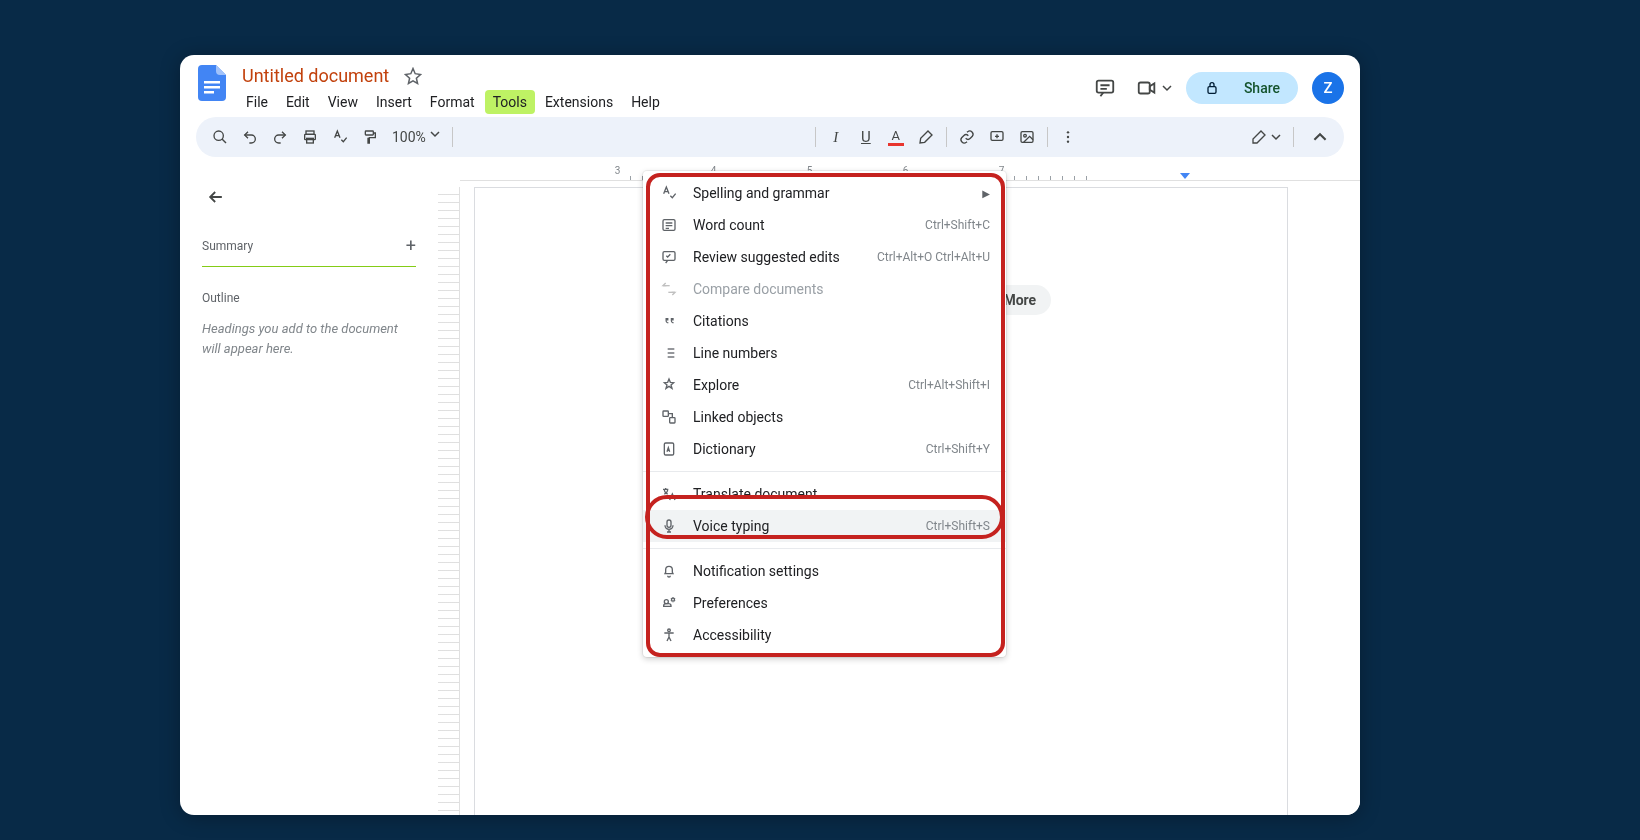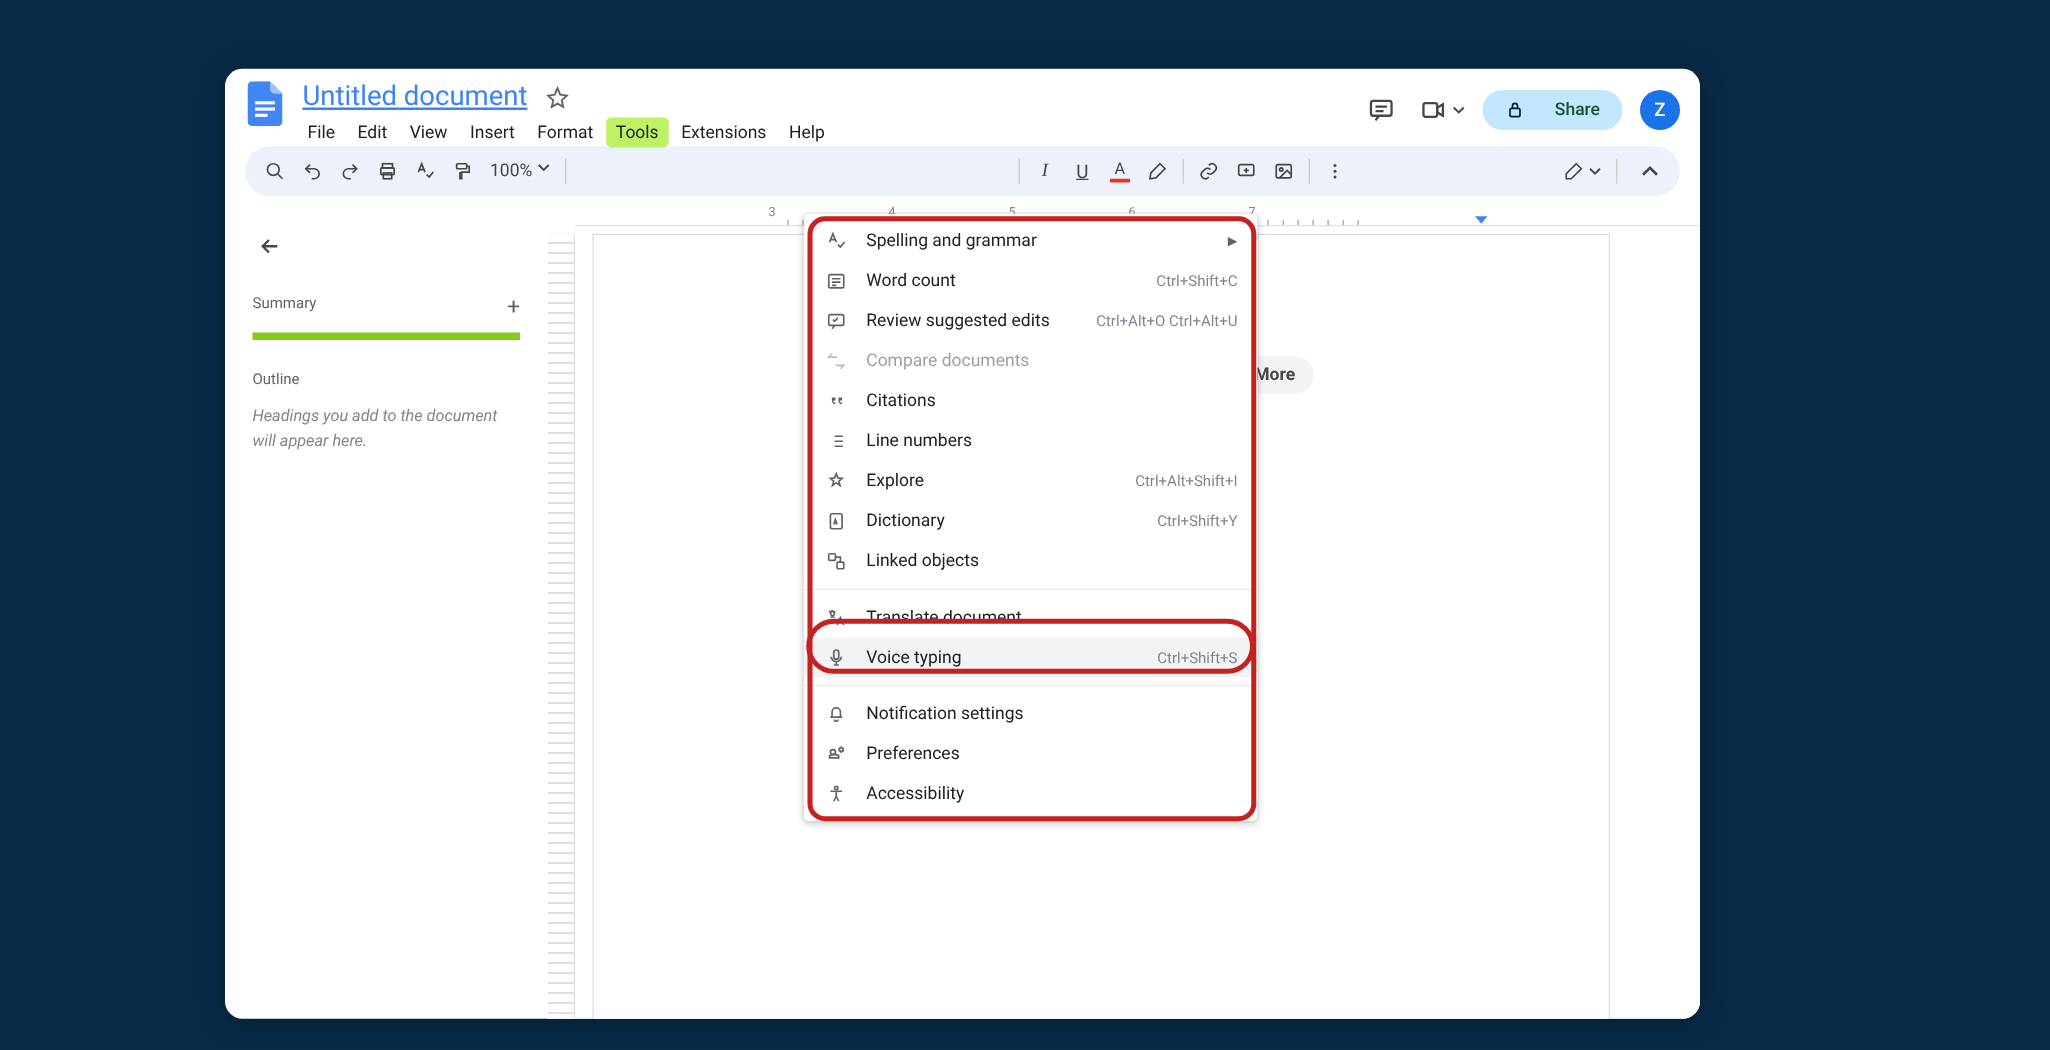--- a/index.html
+++ b/index.html
@@ -2,40 +2,40 @@
 <html><head>
 <meta charset="utf-8">
 <style>
 * { margin: 0; padding: 0; box-sizing: border-box; font-family: "Google Sans", Roboto, Arial, sans-serif; }
 body { background: #082a47; width: 1640px; height: 840px; overflow: hidden; position: relative; }
 .app-window { position: absolute; left: 180px; top: 55px; width: 1180px; height: 760px; background: #fff; border-radius: 14px; overflow: hidden; box-shadow: 0 2px 20px rgba(0,0,0,.3); }
 .titlebar { display: flex; align-items: flex-start; padding: 8px 16px 0 14px; height: 62px; }
 .app-logo { width: 36px; height: 36px; display:flex; align-items:center; justify-content:center; margin-top: 2px; }
 .title-area { flex: 1; margin-left: 8px; }
 .doc-title-row { display: flex; align-items: center; gap: 8px; }
-.doc-title { font-size: 22px; color: #3b82f6; padding: 2px 4px; text-decoration: underline; }
+.doc-title { font-size: 18px; color: #c2410c; padding: 2px 4px; }
 .star-btn { width: 24px; height: 24px; display:flex; align-items:center; justify-content:center; color:#5f6368; cursor:pointer; border-radius: 4px; }
 .menubar { display: flex; gap: 2px; margin-top: 2px; }
 .menubar-item { padding: 4px 8px; font-size: 14px; color: #202124; border-radius: 4px; cursor: pointer; }
 .menubar-item.active { background: #bef264; }
 .title-right { display: flex; align-items: center; gap: 14px; padding-top: 8px; }
 .icon-btn { width: 34px; height: 34px; display:flex; align-items:center; justify-content:center; color:#444746; cursor:pointer; border-radius: 50%; }
 .meet-btn { display:flex; align-items:center; gap:4px; color:#444746; cursor:pointer; }
 .share-btn { display:flex; align-items:center; gap:24px; background:#c2e7ff; color:#14532d; padding: 8px 18px; border-radius: 20px; font-size: 14px; font-weight: 500; cursor:pointer;text-align:center; }
 .avatar { width: 32px; height: 32px; border-radius: 50%; background:#1a73e8; color:#fff; display:flex; align-items:center; justify-content:center; font-size: 15px; font-weight:500; }
 .toolbar-wrap { padding: 0 16px 6px 16px; }
 .toolbar { height: 40px; background:#edf2fa; border-radius: 24px; display:flex; align-items:center; padding: 0 10px; gap: 2px; }
 .tb-btn { min-width: 28px; height: 28px; display:flex; align-items:center; justify-content:center; color:#444746; cursor:pointer; border-radius:4px; font-size:14px; }
 .tb-sep { width:1px; height:20px; background:#c7c7c7; margin:0 4px; }
 .tb-zoom { display:flex; align-items:flex-start; gap:4px; padding:0 6px; font-size:14px; color:#444746; cursor:pointer; }
 .tb-right { margin-left:auto; display:flex; align-items:center; gap:8px; }
 .content-area { display:flex; height: calc(100% - 108px); position: relative; }
 .outline-panel { width: 258px; padding: 20px 22px; border-right: none; }
 .back-btn { width:28px; height:28px; display:flex; align-items:center; justify-content:center; color:#444746; cursor:pointer; margin-bottom: 24px; }
-.summary-row { display:flex; justify-content:space-between; padding-bottom: 10px; border-bottom:6px solid #84cc16; margin-bottom: 24px; }
+.summary-row { display:flex; justify-content:space-between; align-items:center; padding-bottom: 10px; border-bottom:1px solid #84cc16; margin-bottom: 24px; }
 .summary-label { font-size: 12px; color:#5f6368; }
 .add-summary { color:#5f6368; font-size: 18px; cursor:pointer; }
 .outline-label { font-size: 12px; color:#5f6368; margin-bottom: 14px; }
 .outline-hint { font-size: 13px; color:#80868b; font-style: italic; line-height: 1.5; }
 .doc-area { flex:1; background:#fff; position:relative; overflow:hidden; }
 .v-ruler { position:absolute; left:0; top:24px; bottom:0; width:22px; background:#fff; border-right:1px solid #e0e0e0; }
 .v-ruler::before { content:""; position:absolute; left:0; right:0; top:0; bottom:0; background-image: repeating-linear-gradient(to bottom, transparent 0, transparent 7px, #c0c0c0 7px, #c0c0c0 8px); opacity:.5; }
 .h-ruler { position:absolute; top:0; left:22px; right:0; height:18px; background:#fff; border-bottom:1px solid #e0e0e0; font-size:10px; color:#80868b; }
 .h-ruler-inner { position:relative; height:100%; }
 .h-num { position:absolute; top:2px; transform:translateX(-50%); }
@@ -390,36 +390,36 @@
           <svg width="16" height="16" viewBox="0 0 24 24" fill="none" stroke="currentColor" stroke-width="2">
             <path d="M12 3l2 5 5 .5-4 3.5 1.5 5L12 14l-4.5 3 1.5-5-4-3.5 5-.5z"></path>
           </svg>
         </span>
         <span class="menu-label">Explore</span>
         <span class="menu-shortcut">Ctrl+Alt+Shift+I</span>
       </div>
       <div class="menu-item">
         <span class="menu-icon">
           <svg width="16" height="16" viewBox="0 0 24 24" fill="none" stroke="currentColor" stroke-width="2">
-            <rect x="5" y="3" width="14" height="18" rx="2"></rect>
-            <path d="M9 16l2-6 2 6M9.7 14h2.6"></path>
-          </svg>
-        </span>
-        <span class="menu-label">Dictionary</span>
-        <span class="menu-shortcut">Ctrl+Shift+Y</span>
-      </div>
-      <div class="menu-item">
-        <span class="menu-icon">
-          <svg width="16" height="16" viewBox="0 0 24 24" fill="none" stroke="currentColor" stroke-width="2">
             <rect x="3" y="3" width="8" height="8" rx="1"></rect>
             <rect x="13" y="13" width="8" height="8" rx="1"></rect>
             <path d="M11 7h6v6"></path>
           </svg>
         </span>
         <span class="menu-label">Linked objects</span>
+      </div>
+      <div class="menu-item">
+        <span class="menu-icon">
+          <svg width="16" height="16" viewBox="0 0 24 24" fill="none" stroke="currentColor" stroke-width="2">
+            <rect x="5" y="3" width="14" height="18" rx="2"></rect>
+            <path d="M9 16l2-6 2 6M9.7 14h2.6"></path>
+          </svg>
+        </span>
+        <span class="menu-label">Dictionary</span>
+        <span class="menu-shortcut">Ctrl+Shift+Y</span>
       </div>
       <div class="menu-sep"></div>
       <div class="menu-item">
         <span class="menu-icon">
           <svg width="16" height="16" viewBox="0 0 24 24" fill="none" stroke="currentColor" stroke-width="2">
             <path d="M3 5h8M7 3v2M5 5c0 3 2 6 5 7M10 5c0 3-2 6-5 7"></path>
             <path d="M13 21l4-9 4 9M14.5 18h5"></path>
           </svg>
         </span>
         <span class="menu-label">Translate document</span>

